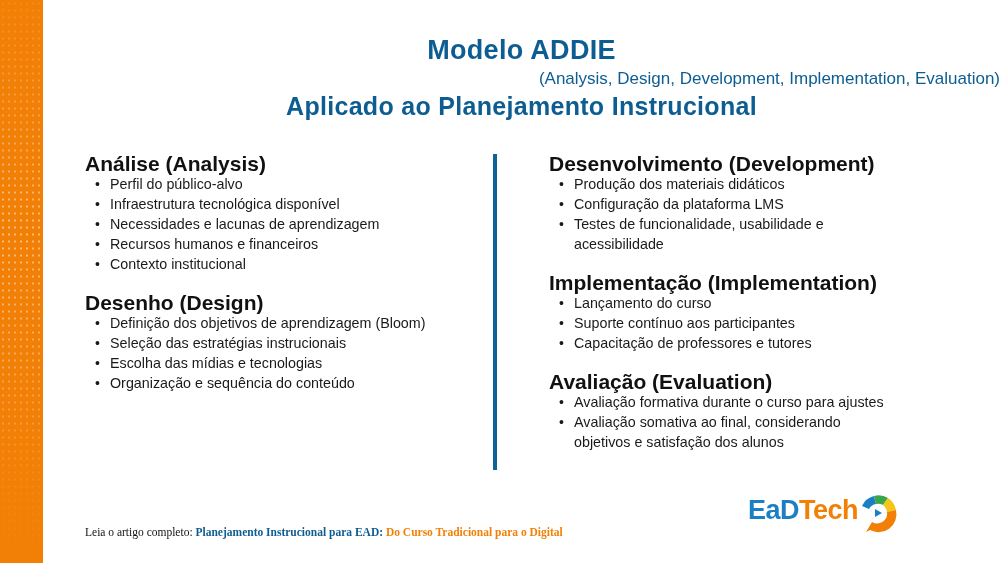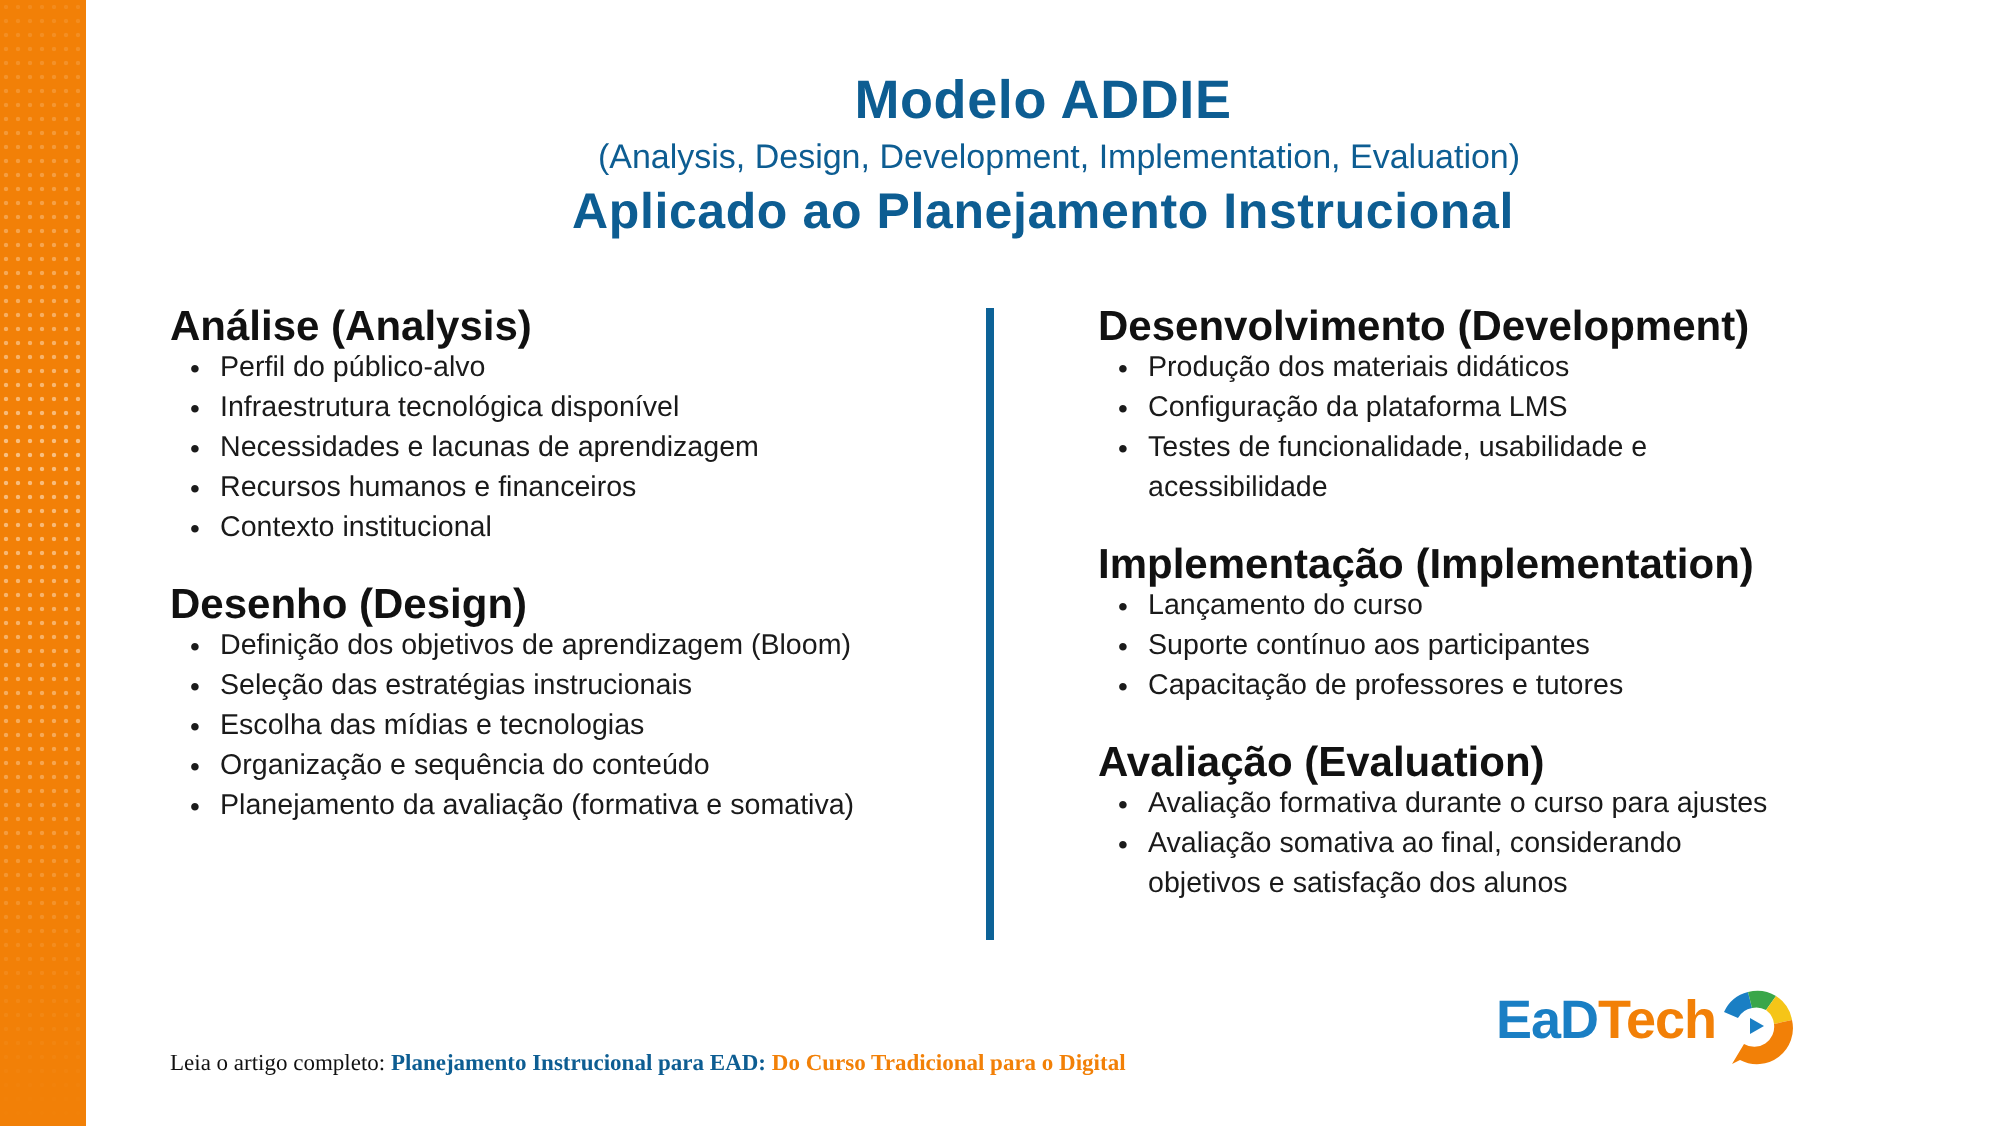--- a/index.html
+++ b/index.html
@@ -14,21 +14,21 @@
     .side-band .dots {
       position: absolute; inset: 0;
       background-image: radial-gradient(circle, rgba(255,255,255,0.55) 0.9px, transparent 1.3px);
       background-size: 6px 7px;
       -webkit-mask-image: linear-gradient(to bottom, rgba(0,0,0,0.15) 0%, rgba(0,0,0,0.5) 20%, rgba(0,0,0,0.9) 40%, rgba(0,0,0,0.6) 65%, rgba(0,0,0,0.15) 85%, rgba(0,0,0,0) 100%);
       mask-image: linear-gradient(to bottom, rgba(0,0,0,0.15) 0%, rgba(0,0,0,0.5) 20%, rgba(0,0,0,0.9) 40%, rgba(0,0,0,0.6) 65%, rgba(0,0,0,0.15) 85%, rgba(0,0,0,0) 100%);
     }
 
     .header { position: absolute; left: 43px; right: 0; top: 34px; text-align: center; color: #0d5d92; }
     .title { font-size: 27px; font-weight: bold; line-height: 32px; letter-spacing: 0.3px; }
-    .subtitle { font-size: 17px; line-height: 24px; margin-top: 1px; padding-left: 16px; }
+    .subtitle { font-size: 17px; line-height: 24px; margin-top: 1px; padding-left: 16px; text-align: right; }
     .title2 { font-size: 25px; font-weight: bold; line-height: 30px; letter-spacing: 0.3px; }
 
     .col { position: absolute; top: 153px; }
     .col-left { left: 85px; width: 390px; }
     .col-right { left: 549px; width: 400px; }
 
     .section { margin-bottom: 18px; }
     .section h3 { font-size: 21px; font-weight: bold; line-height: 21px; color: #111; }
     .section ul { list-style: none; margin-top: 0; }
     .section li { position: relative; font-size: 14.3px; line-height: 20px; padding-left: 25px; color: #1a1a1a; }
@@ -73,21 +73,20 @@
       <li>Contexto institucional</li>
     </ul>
   </div>
   <div class="section">
     <h3>Desenho (Design)</h3>
     <ul>
       <li>Definição dos objetivos de aprendizagem (Bloom)</li>
       <li>Seleção das estratégias instrucionais</li>
       <li>Escolha das mídias e tecnologias</li>
       <li>Organização e sequência do conteúdo</li>
-      <li>Planejamento da avaliação (formativa e somativa)</li>
     </ul>
   </div>
 </div>
 
 <div class="divider"></div>
 
 <div class="col col-right">
   <div class="section">
     <h3>Desenvolvimento (Development)</h3>
     <ul>

